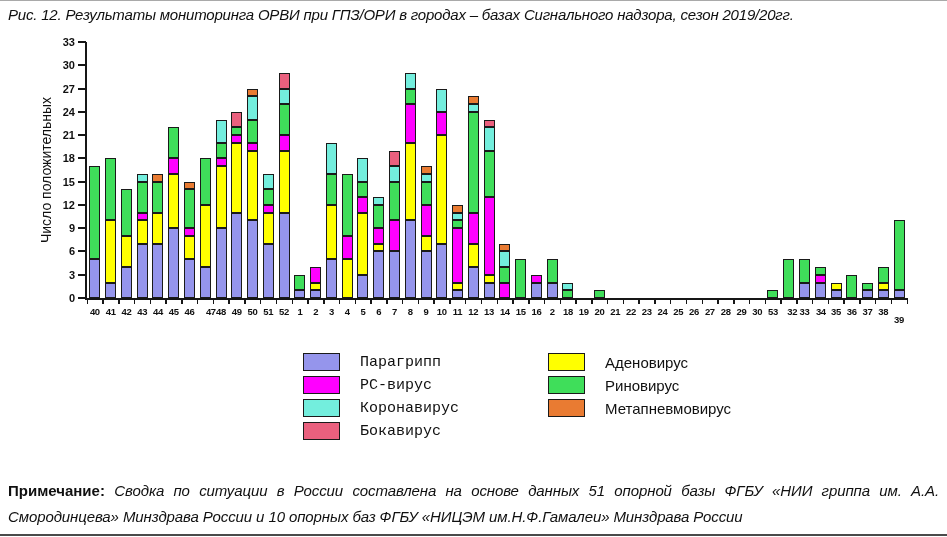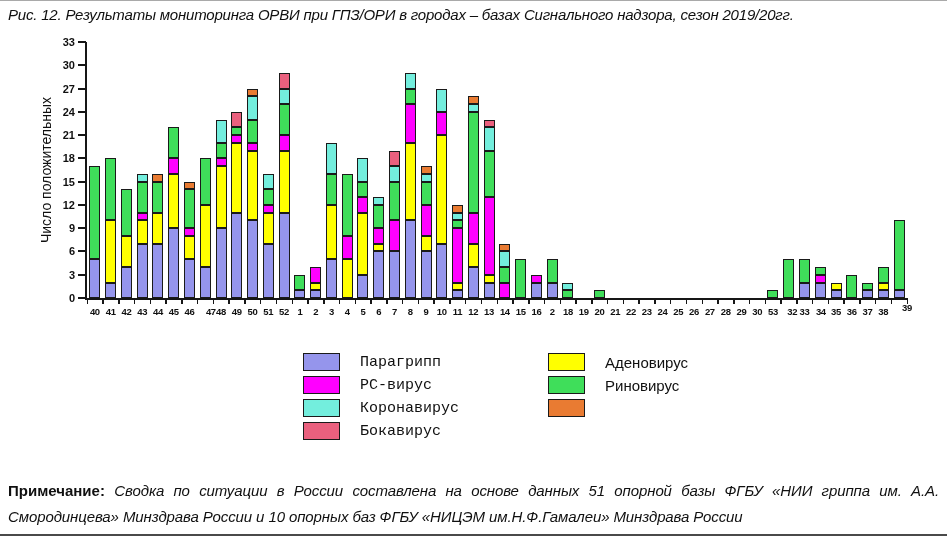--- a/index.html
+++ b/index.html
@@ -186,21 +186,21 @@
       <div class="xtick-label" style="left: 642.538px; top: 264px; width: 23.7692px;">29</div>
       <div class="xtick-label" style="left: 658.308px; top: 264px; width: 23.7692px;">30</div>
       <div class="xtick-label" style="left: 674.077px; top: 264px; width: 23.7692px;">53</div>
       <div class="xtick-label" style="left: 689.846px; top: 264px; width: 31px;">32</div>
       <div class="xtick-label" style="left: 705.615px; top: 264px; width: 23.7692px;">33</div>
       <div class="xtick-label" style="left: 721.385px; top: 264px; width: 25px;">34</div>
       <div class="xtick-label" style="left: 737.154px; top: 264px; width: 23.7692px;">35</div>
       <div class="xtick-label" style="left: 752.923px; top: 264px; width: 23.7692px;">36</div>
       <div class="xtick-label" style="left: 768.692px; top: 264px; width: 23.7692px;">37</div>
       <div class="xtick-label" style="left: 784.462px; top: 264px; width: 23.7692px;">38</div>
-      <div class="xtick-label" style="left: 800.231px; top: 260px; width: 23.7692px; margin-left: 8px;">39</div>
+      <div class="xtick-label" style="left: 800.231px; top: 272px; width: 23.7692px;">39</div>
       <div class="seg" title="Парагрипп: 5" style="left: 2.38462px; bottom: 0px; height: 38.7879px; width: 11px; background: rgb(149, 149, 236);"></div>
       <div class="seg" title="Риновирус: 12" style="left: 2.38462px; bottom: 38.7879px; height: 93.0909px; width: 11px; background: rgb(63, 222, 90);"></div>
       <div class="seg" title="Парагрипп: 2" style="left: 18.1538px; bottom: 0px; height: 15.5152px; width: 11px; background: rgb(149, 149, 236);"></div>
       <div class="seg" title="Аденовирус: 8" style="left: 18.1538px; bottom: 15.5152px; height: 62.0606px; width: 11px; background: rgb(255, 255, 0);"></div>
       <div class="seg" title="Риновирус: 8" style="left: 18.1538px; bottom: 77.5758px; height: 62.0606px; width: 11px; background: rgb(63, 222, 90);"></div>
       <div class="seg" title="Парагрипп: 4" style="left: 33.9231px; bottom: 0px; height: 31.0303px; width: 11px; background: rgb(149, 149, 236);"></div>
       <div class="seg" title="Аденовирус: 4" style="left: 33.9231px; bottom: 31.0303px; height: 31.0303px; width: 11px; background: rgb(255, 255, 0);"></div>
       <div class="seg" title="Риновирус: 6" style="left: 33.9231px; bottom: 62.0606px; height: 46.5455px; width: 11px; background: rgb(63, 222, 90);"></div>
       <div class="seg" title="Парагрипп: 7" style="left: 49.6923px; bottom: 0px; height: 54.303px; width: 11px; background: rgb(149, 149, 236);"></div>
       <div class="seg" title="Аденовирус: 3" style="left: 49.6923px; bottom: 54.303px; height: 23.2727px; width: 11px; background: rgb(255, 255, 0);"></div>
@@ -365,20 +365,21 @@
       <div class="legend-item">
         <div class="legend-swatch" style="background: rgb(255, 255, 0);"></div>
         <div class="legend-label">Аденовирус</div>
       </div>
       <div class="legend-item">
         <div class="legend-swatch" style="background: rgb(63, 222, 90);"></div>
         <div class="legend-label">Риновирус</div>
       </div>
       <div class="legend-item">
         <div class="legend-swatch" style="background: rgb(233, 123, 50);"></div>
+        <div class="legend-label">Метапневмовирус</div>
       </div>
     </div>
 </div>
 
 <div id="note">
   <span class="note-label">Примечание:</span>
   <span> </span>
   <span class="note-text">Сводка по ситуации в России составлена на основе данных 51 опорной базы ФГБУ «НИИ гриппа им. А.А. Смородинцева» Минздрава России и 10 опорных баз ФГБУ «НИЦЭМ им.Н.Ф.Гамалеи» Минздрава России</span>
 </div>
 

